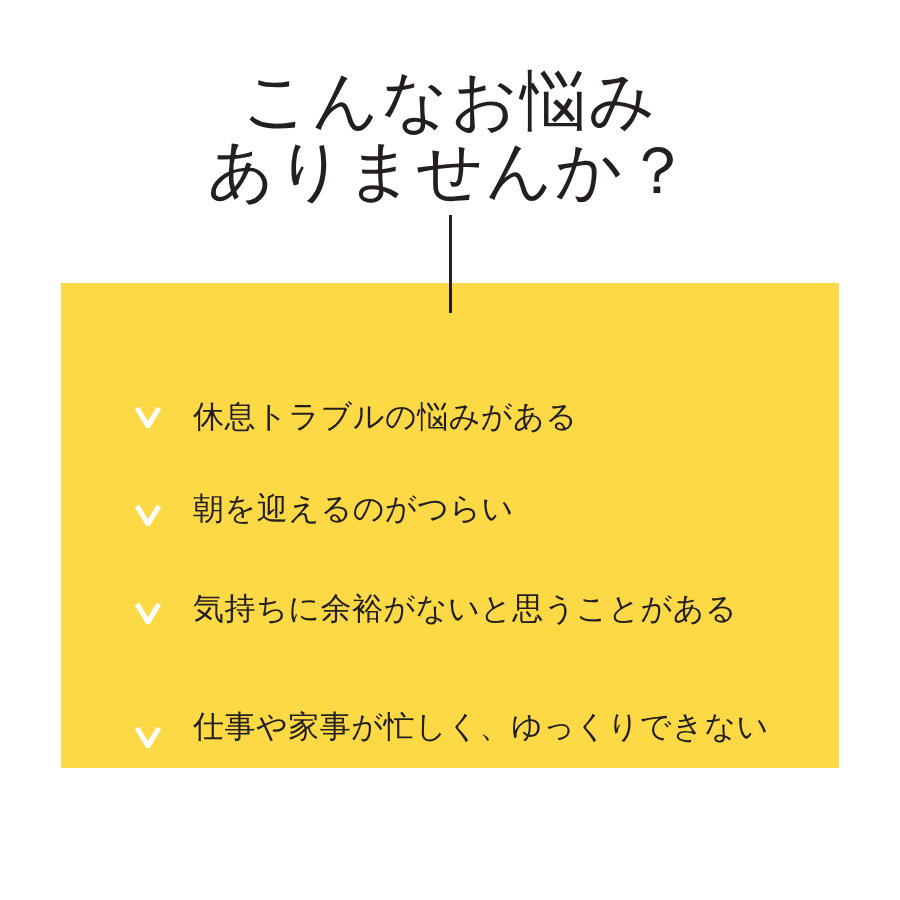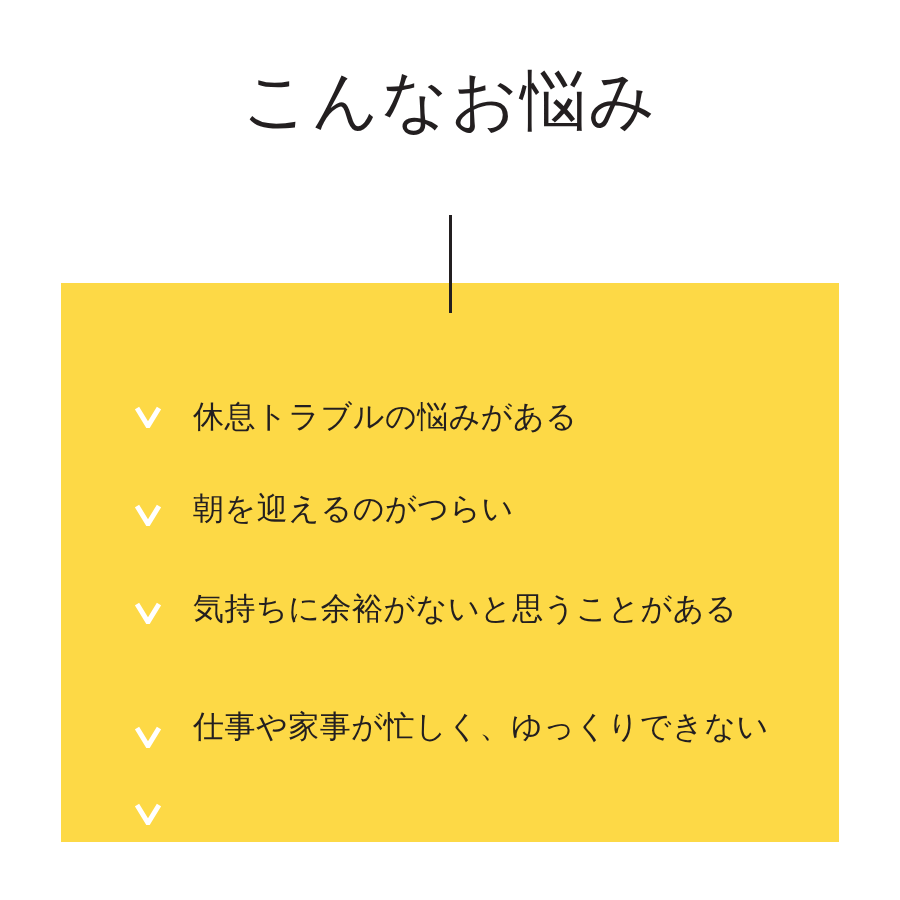--- a/index.html
+++ b/index.html
@@ -35,21 +35,21 @@
       width: 3px;
       height: 98px;
       background: #231f20;
       z-index: 2;
     }
     .panel {
       position: absolute;
       left: 61px;
       top: 283px;
       width: 778px;
-      height: 559px;
+      height: 485px;
       background: #fdd946;
       z-index: 1;
     }
     .item {
       position: absolute;
       left: 0;
       height: 50px;
       width: 778px;
     }
     .check {
@@ -72,20 +72,21 @@
       color: #231f20;
       white-space: nowrap;
       letter-spacing: 0.5px;
     }
   </style>
 </head>
 <body>
 
 <h1 class="headline">
   <span>こんなお悩み</span>
+  <span>ありませんか？</span>
 </h1>
 
 <div class="connector"></div>
 
 <div class="panel">
 
   <div class="item" style="top:110px;">
     <span class="check" style="top:13px;">
       <svg width="26" height="22" viewBox="0 0 26 22">
           <path d="M2 2 L13 20 L24 2" fill="none" stroke="#ffffff" stroke-width="5" stroke-linejoin="miter"></path>

